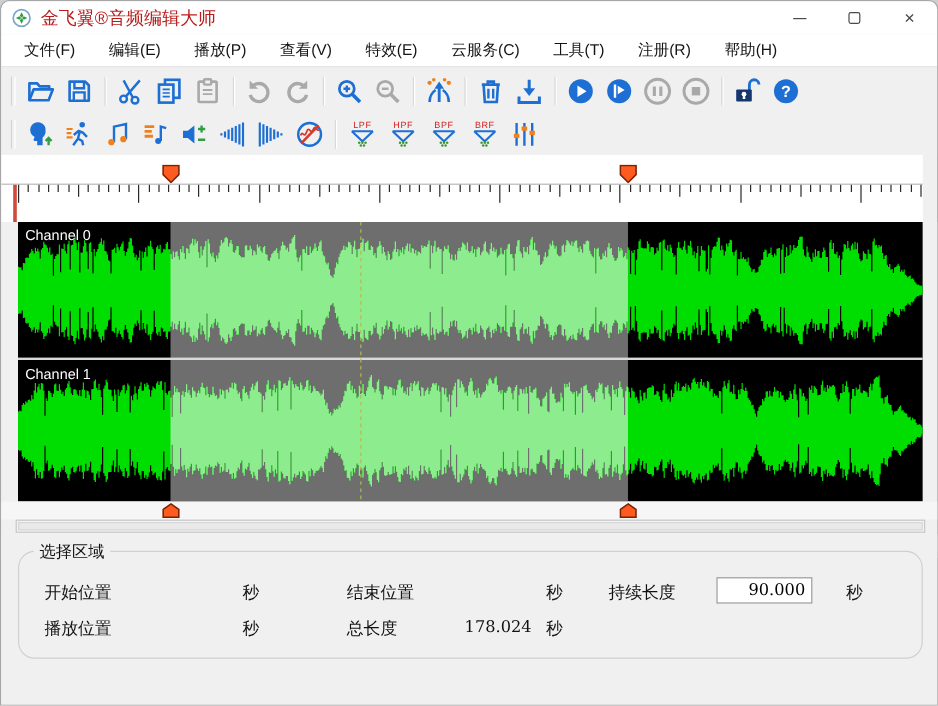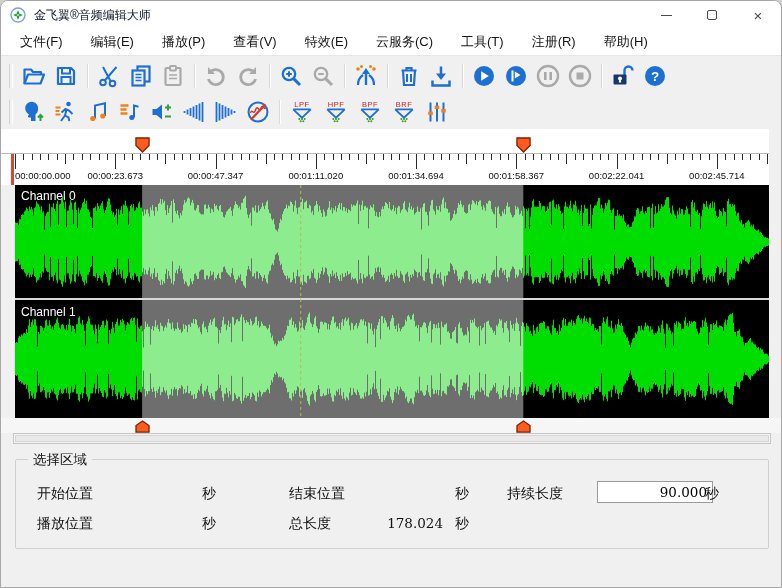--- a/index.html
+++ b/index.html
@@ -3,21 +3,21 @@
 <meta charset="utf-8">
 <style>
   html,body{margin:0;padding:0;background:#cfcfcf;}
   *{box-sizing:border-box;}
   .window{width:782px;height:588px;position:relative;background:#f0f0f0;
     border:1px solid #a7a7a7;border-radius:8px 8px 0 0;overflow:hidden;
     font-family:"Liberation Sans",sans-serif;}
   
   .titlebar{height:28px;background:#ffffff;display:flex;align-items:center;}
   .app-logo{margin-left:9px;width:16px;height:16px;}
-  .title-text{margin-left:8px;font-size:12px;color:#0f172a;}
+  .title-text{margin-left:8px;font-size:15px;color:#b91c1c;}
   .win-controls{margin-left:auto;display:flex;height:100%;}
   .win-btn{width:46px;height:100%;display:flex;align-items:center;justify-content:center;color:#4a4a4a;font-size:15px;}
   .min-bar{width:11px;border-top:1.4px solid #4a4a4a;height:0;}
   .max-box{width:10px;height:10px;border:1.3px solid #4a4a4a;border-radius:2px;}
   
   .menubar{height:26px;background:#ffffff;display:flex;align-items:center;padding-left:10px;}
   .menu-item{font-size:13px;color:#141414;padding:3px 9px;margin-right:10px;white-space:nowrap;}
   
   .toolbar{height:74px;background:#f0f0f0;padding:2px 0 0 6px;border-top:1px solid #e6e6e6;}
   .tb-row{height:36px;display:flex;align-items:center;}
@@ -46,21 +46,21 @@
   .chlabel.c0{top:4px;}
   .chlabel.c1{top:120px;}
   
   .bstrip{position:absolute;top:417px;left:0;width:782px;height:15px;background:#f6f6f6;}
   .marker-bottom{position:absolute;top:1px;width:15px;height:13px;}
   .scrollbar{position:absolute;top:432px;left:12px;width:758px;height:11px;background:#f3f3f3;border:1px solid #c6c6c6;}
   .sthumb{position:absolute;left:1px;top:1px;right:1px;bottom:1px;background:#e9e9e9;border:1px solid #d6d6d6;}
   
   .panel{position:absolute;top:444px;left:0;width:782px;height:144px;background:#f0f0f0;
     font-family:"DejaVu Serif","Liberation Serif",serif;}
-  .groupbox{position:absolute;left:14px;top:14px;width:754px;height:90px;border:1px solid #d0d0d0;border-radius:2px;}
+  .groupbox{position:absolute;left:14px;top:14px;width:754px;height:90px;border:1px solid #d0d0d0;border-radius:14px;}
   .legend{position:absolute;left:12px;top:-9px;background:#f0f0f0;padding:0 5px;font-size:13.5px;color:#111;}
   .fld-label{position:absolute;font-size:14px;color:#111;white-space:nowrap;}
   .fld-input{position:absolute;height:22px;border:1px solid #9a9a9a;background:#fff;
     font-family:"DejaVu Serif","Liberation Serif",serif;font-size:13.5px;text-align:right;padding:0 5px 0 0;}
   .fld-unit{position:absolute;font-size:14px;color:#111;}
   .fld-value{position:absolute;font-size:13.5px;color:#111;text-align:right;}
   .bottom-edge{position:absolute;bottom:0;left:0;width:782px;height:2px;
     background:linear-gradient(90deg,#1f3a8c,#3b5bb0 6%,#30509e 94%,#1f3a8c);}
 </style>
 </head>
@@ -506,30 +506,20 @@
         <div class="tick" style="left: 699.151px; height: 6px;"></div>
         <div class="tick" style="left: 707.506px; height: 6px;"></div>
         <div class="tick" style="left: 715.862px; height: 15px;"></div>
         <div class="tick" style="left: 724.217px; height: 6px;"></div>
         <div class="tick" style="left: 732.573px; height: 6px;"></div>
         <div class="tick" style="left: 740.928px; height: 6px;"></div>
         <div class="tick" style="left: 749.284px; height: 6px;"></div>
         <div class="tick" style="left: 757.639px; height: 6px;"></div>
         <div class="tick" style="left: 765.995px; height: 10px;"></div>
       </div>
-    <div class="rlabels" id="rlabels">
-        <div class="rlabel first" style="left: 14px;">00:00:00.000</div>
-        <div class="rlabel" style="left: 114.264px;">00:00:23.673</div>
-        <div class="rlabel" style="left: 214.533px;">00:00:47.347</div>
-        <div class="rlabel" style="left: 314.797px;">00:01:11.020</div>
-        <div class="rlabel" style="left: 415.065px;">00:01:34.694</div>
-        <div class="rlabel" style="left: 515.33px;">00:01:58.367</div>
-        <div class="rlabel" style="left: 615.598px;">00:02:22.041</div>
-        <div class="rlabel" style="left: 715.862px;">00:02:45.714</div>
-      </div>
   </div>
 
   <div class="edge-line"></div>
 
   <div class="wavearea">
     <div class="wavebox" id="wave">
         <svg width="754" height="233" style="display:block">
   <rect x="0" y="0" width="754" height="233" fill="#000000"></rect>
   <rect x="127.1" y="0" width="381.2" height="233" fill="#6e6e6e"></rect>
   <defs>
@@ -571,21 +561,21 @@
     <div class="groupbox">
       <span class="legend">选择区域</span>
 
       <span class="fld-label" style="left:21px;top:25px">开始位置</span>
       <span class="fld-unit" style="left:186px;top:25px">秒</span>
 
       <span class="fld-label" style="left:273px;top:25px">结束位置</span>
       <span class="fld-unit" style="left:439px;top:25px">秒</span>
 
       <span class="fld-label" style="left:491px;top:25px">持续长度</span>
-      <input class="fld-input" style="left: 581px; top: 21px; width: 116px;" value="90.000">
+      <input class="fld-input" style="left: 581px; top: 21px; width: 80px;" value="90.000">
       <span class="fld-unit" style="left:689px;top:25px">秒</span>
 
       <span class="fld-label" style="left:21px;top:55px">播放位置</span>
       <span class="fld-unit" style="left:186px;top:55px">秒</span>
 
       <span class="fld-label" style="left:273px;top:55px">总长度</span>
       <span class="fld-value" style="left:331px;top:55px;width:96px">178.024</span>
       <span class="fld-unit" style="left:439px;top:55px">秒</span>
     </div>
 

